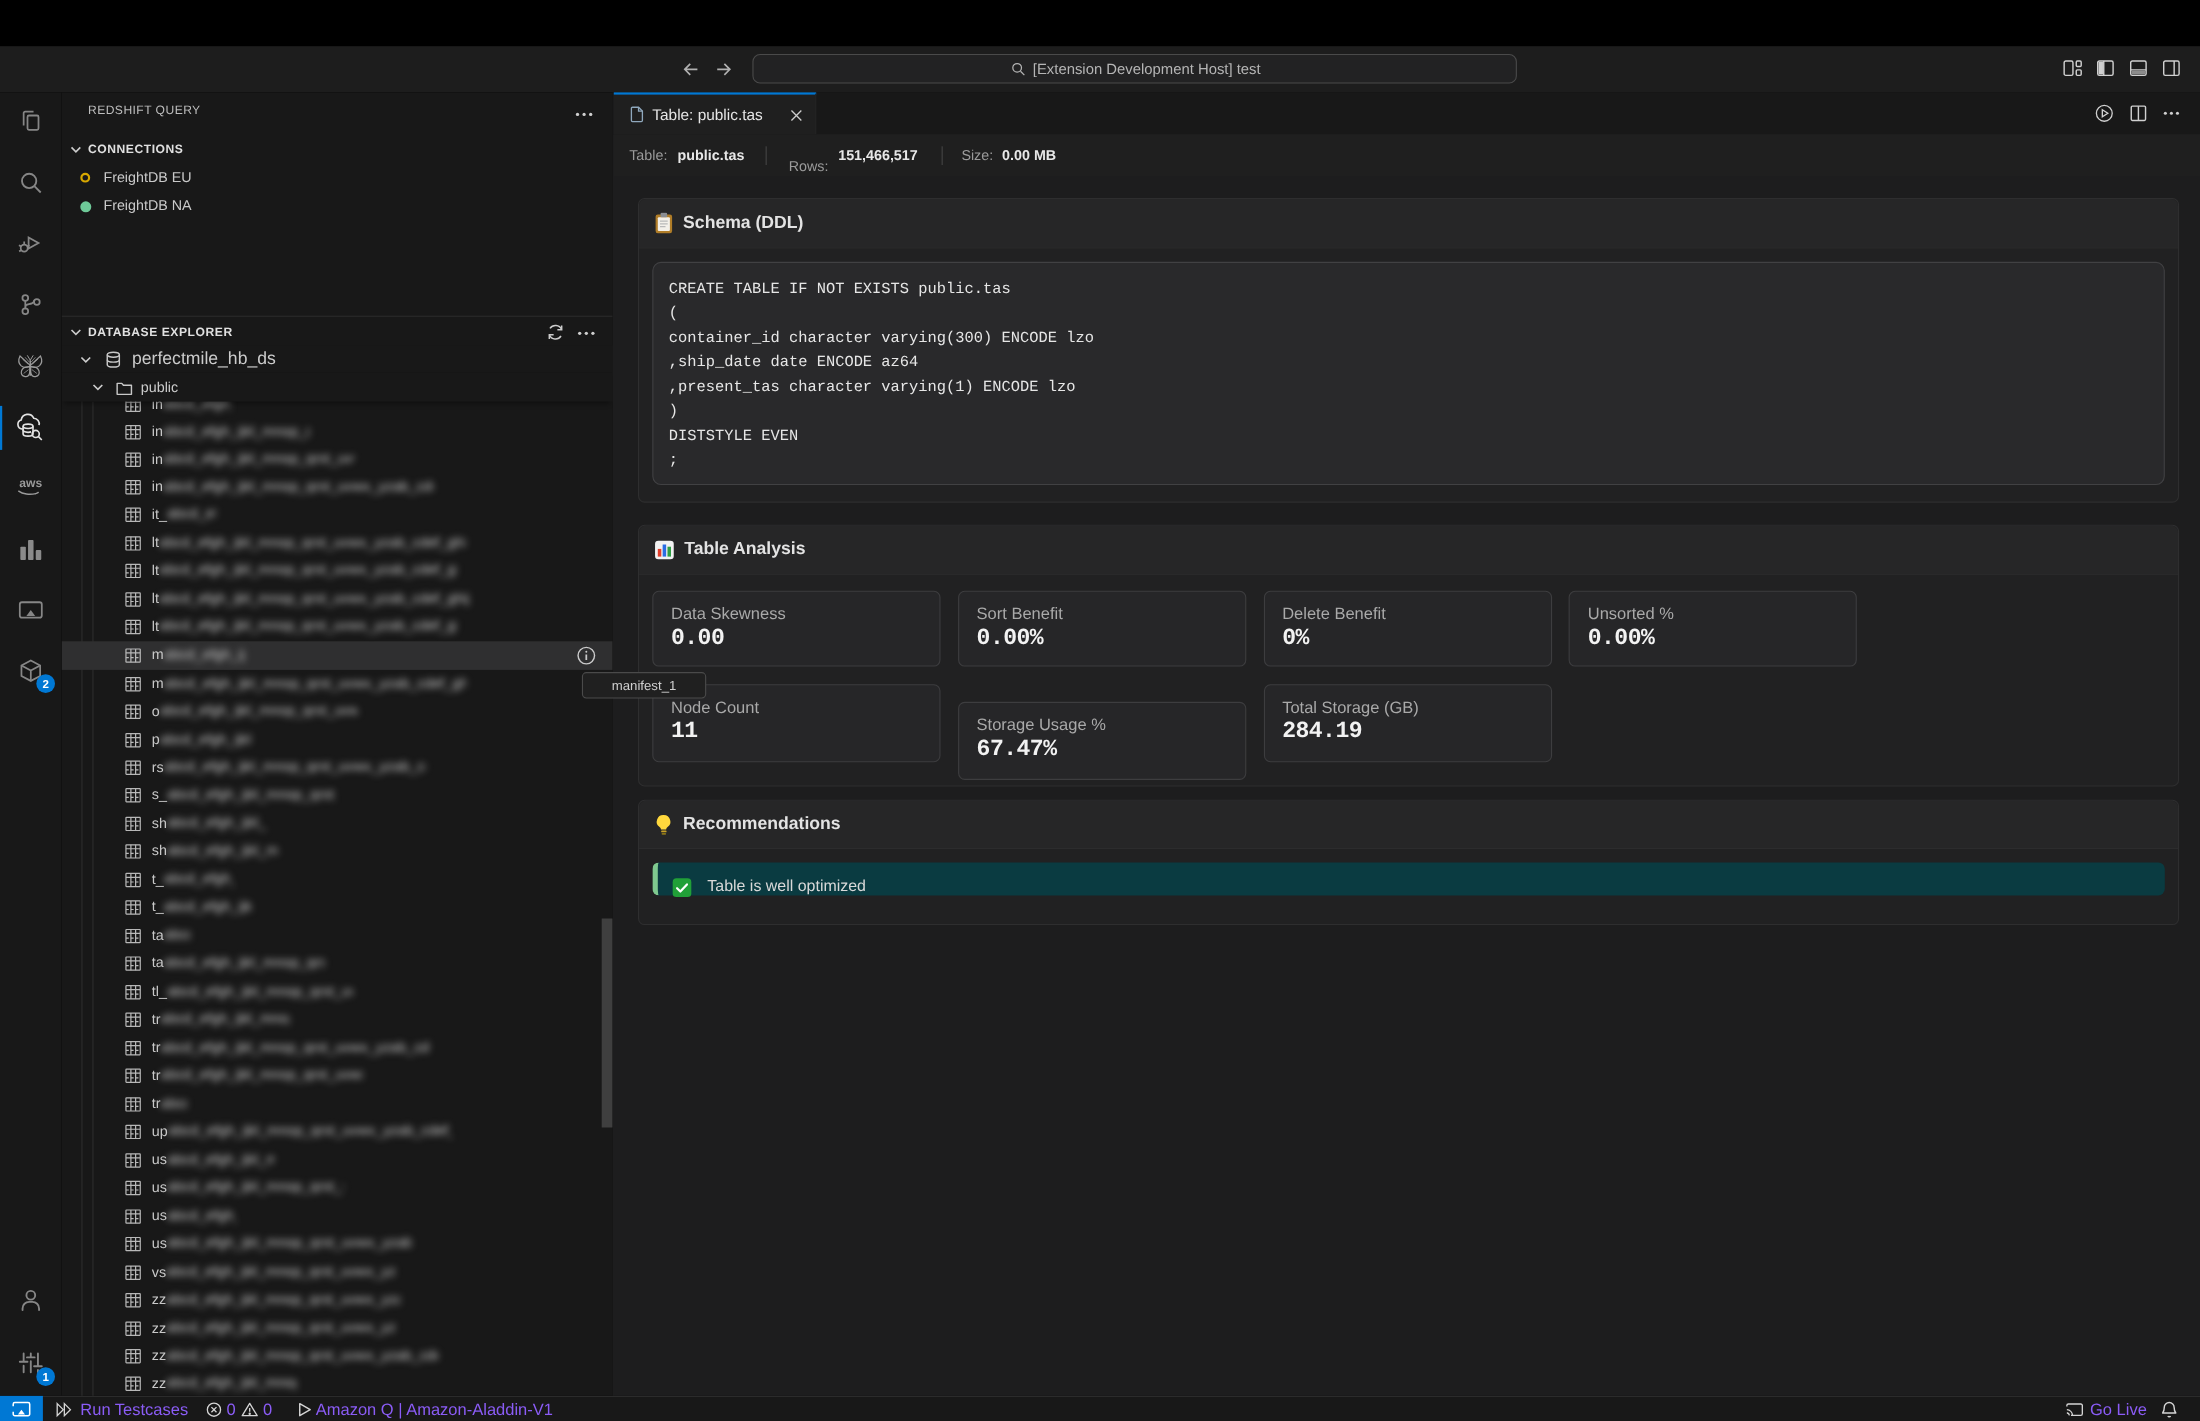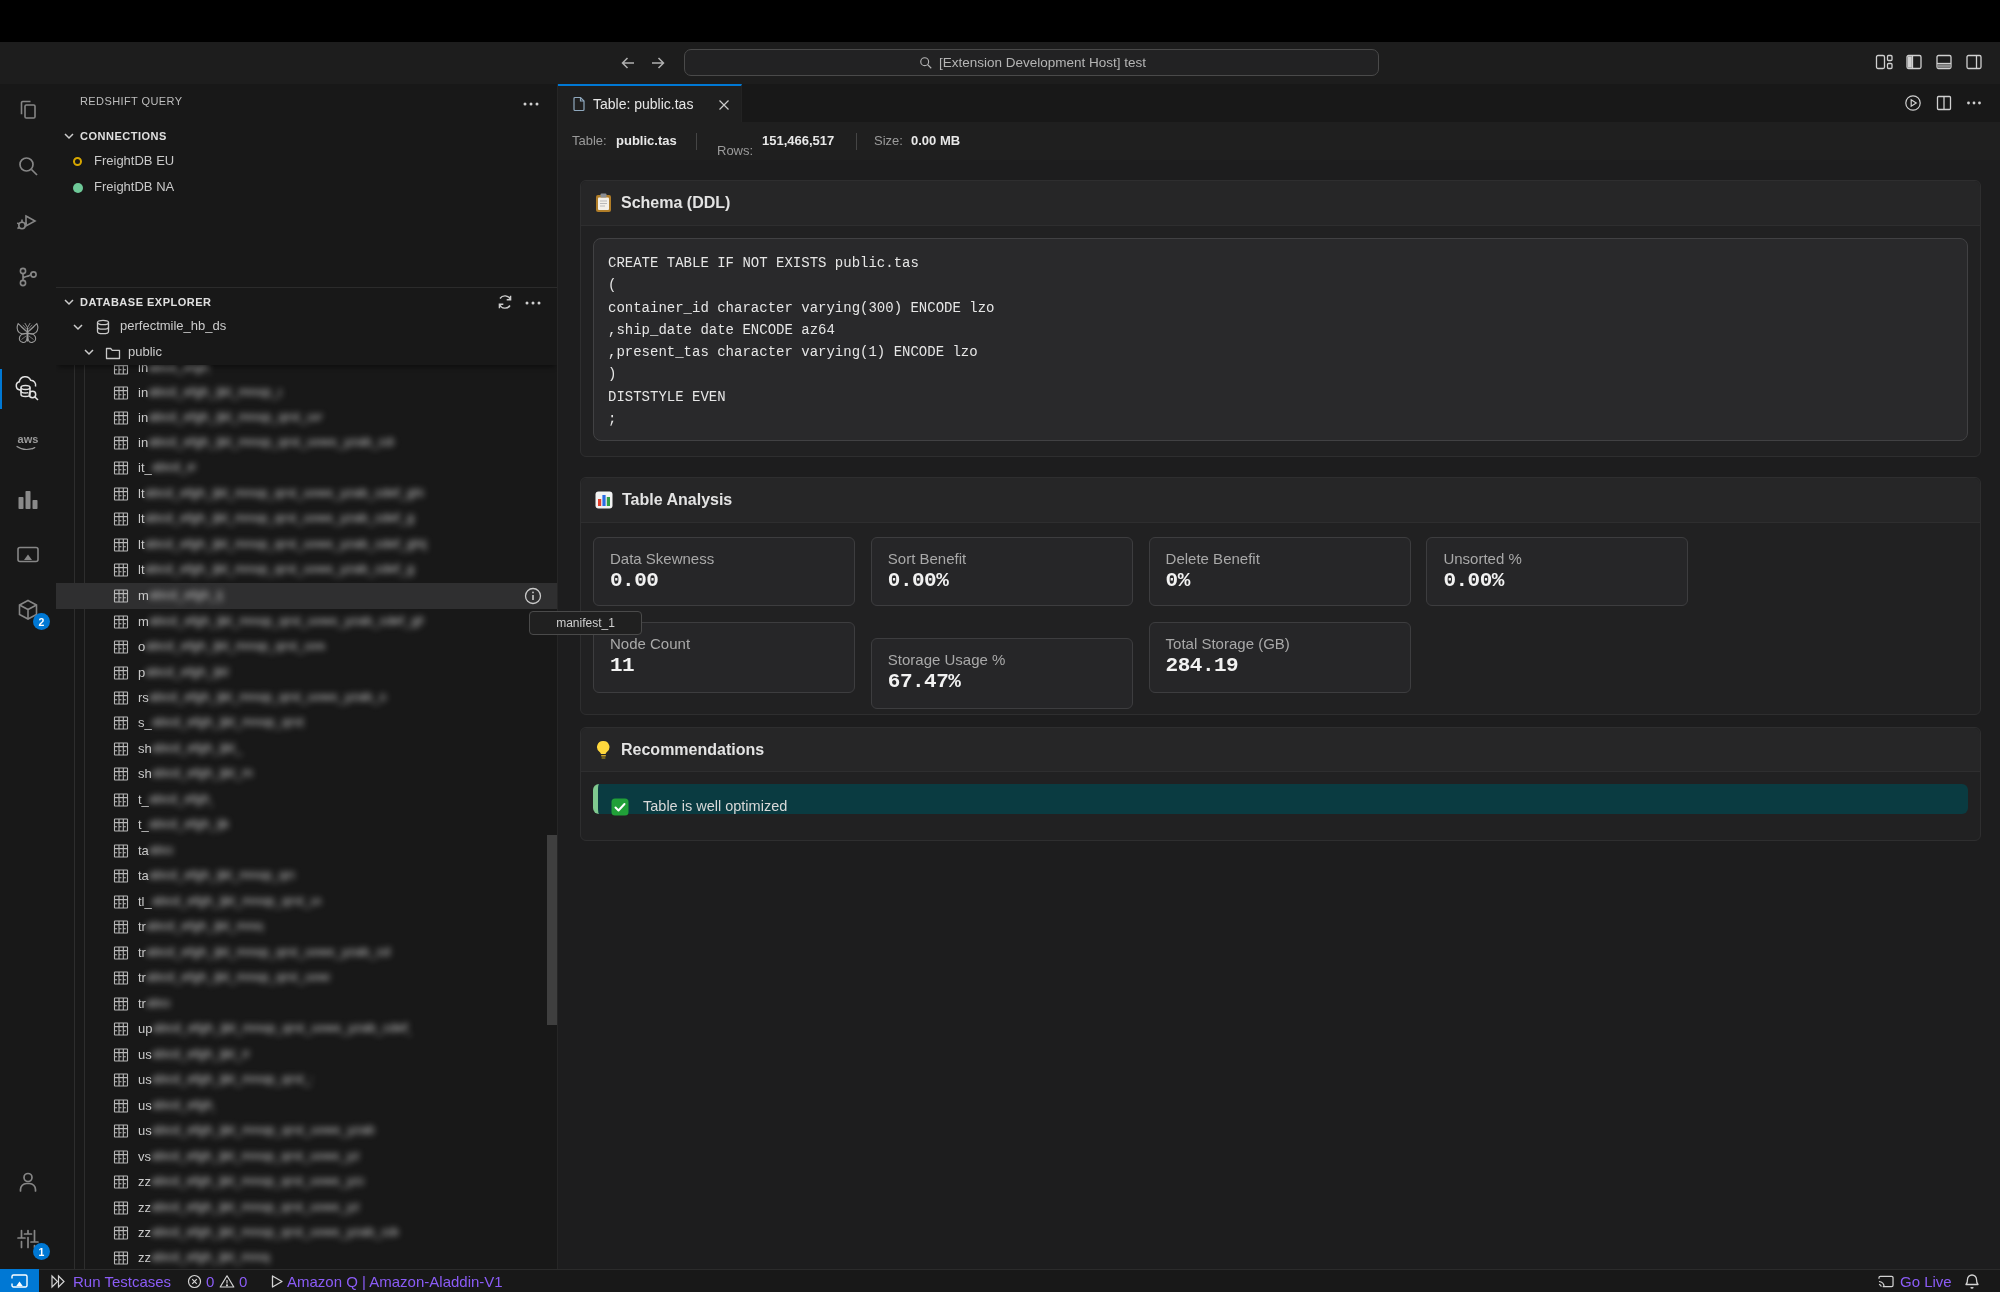--- a/index.html
+++ b/index.html
@@ -472,21 +472,21 @@
 
   <div class="abs" style="left:0;top:230px;width:501px;height:25px;background:#181818;">
     <svg class="abs" style="left:15px;top:6px;" width="14" height="14" viewBox="0 0 14 14" fill="none" stroke="#cccccc" stroke-width="1.5">
         <path d="M3 5l4 4 4-4"></path>
       </svg>
     <svg class="abs" style="left:39px;top:5px;" width="16" height="16" viewBox="0 0 16 16" fill="none" stroke="#c8c8c8" stroke-width="1.3">
         <ellipse cx="8" cy="3.5" rx="5.5" ry="2.2"></ellipse>
         <path d="M2.5 3.5v9c0 1.2 2.5 2.2 5.5 2.2s5.5-1 5.5-2.2v-9"></path>
         <path d="M2.5 8c0 1.2 2.5 2.2 5.5 2.2s5.5-1 5.5-2.2"></path>
       </svg>
-    <div class="abs" style="left:64px;top:4px;font-size:13px;color:#cccccc;">perfectmile_hb_ds</div>
+    <div class="abs" style="left:64px;top:4px;font-size:16px;color:#cccccc;">perfectmile_hb_ds</div>
   </div>
   <div class="abs" style="left:0;top:255px;width:501px;height:26px;background:#181818;box-shadow:0 4px 5px -2px rgba(0,0,0,.45);">
     <svg class="abs" style="left:26px;top:6px;" width="14" height="14" viewBox="0 0 14 14" fill="none" stroke="#cccccc" stroke-width="1.5">
         <path d="M3 5l4 4 4-4"></path>
       </svg>
     <svg class="abs" style="left:49px;top:6px;" width="16" height="16" viewBox="0 0 16 16" fill="none" stroke="#c8c8c8" stroke-width="1.3">
         <path d="M1.5 3.5h4.2l1.5 1.8h7.3v8.2h-13z" stroke-linejoin="round"></path>
       </svg>
     <div class="abs" style="left:72px;top:5px;font-size:13px;color:#cccccc;">public</div>
   </div>

